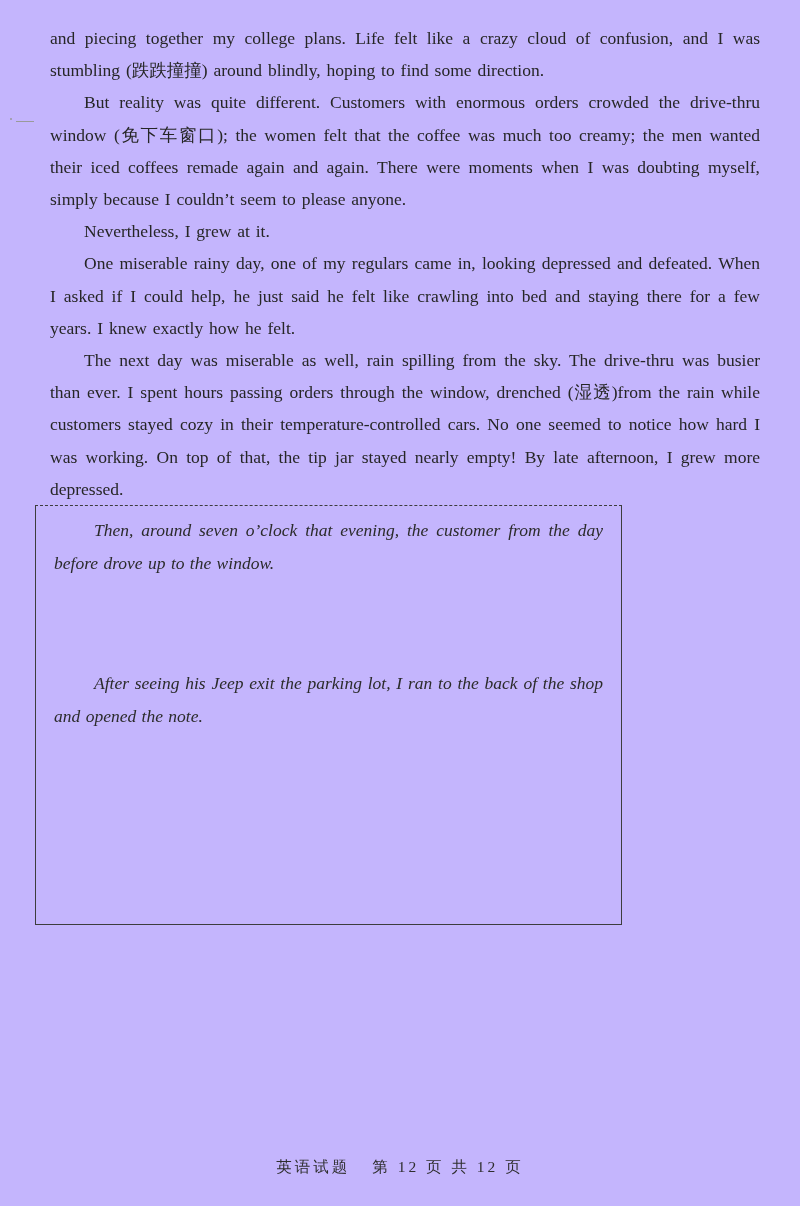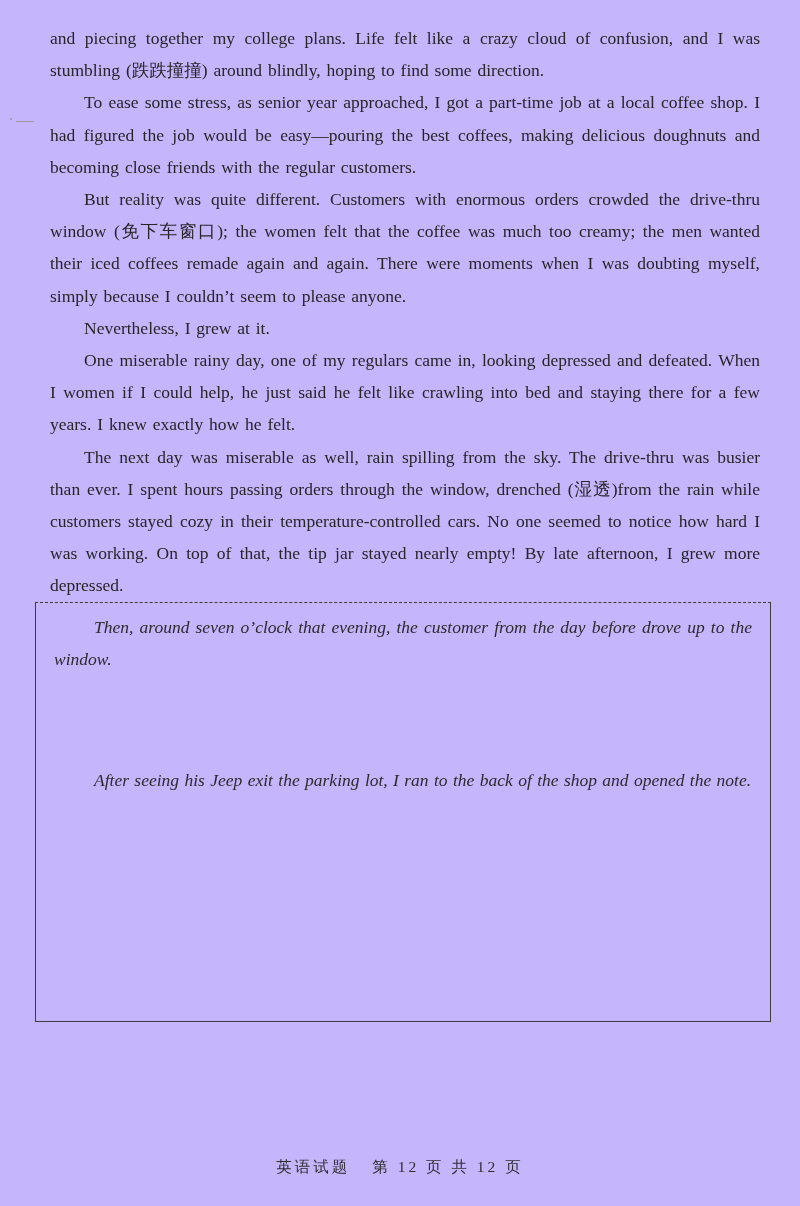--- a/index.html
+++ b/index.html
@@ -34,21 +34,21 @@
     margin: 0;
     font-size: 17px;
     line-height: 33px;
     color: #2a2a2a;
     letter-spacing: 0.5px;
     white-space: nowrap;
   }
   .answer-box {
     position: relative;
     margin-left: -15px;
-    width: 736px;
+    width: 587px;
     height: 420px;
     border: 1.6px solid #3d3d3d;
     border-top-style: dashed;
     box-sizing: border-box;
     padding: 8px 18px 0 18px;
     background: transparent;
   }
   .prompt {
     margin: 0;
     font-style: italic;
@@ -91,24 +91,23 @@
   }
 </style>
 </head>
 <body>
 
 <div class="page">
   <div class="artifact"></div>
 
   <div class="content">
     <p class="para">and piecing together my college plans. Life felt like a crazy cloud of confusion, and I was stumbling (跌跌撞撞) around blindly, hoping to find some direction.</p>
-    <p class="para indent">To ease some stress, as senior year approached, I got a part-time job at a local coffee shop. I had figured the job would be easy—pouring the best coffees, making delicious doughnuts and becoming close friends with the regular customers.</p>
     <p class="para indent">But reality was quite different. Customers with enormous orders crowded the drive-thru window (免下车窗口); the women felt that the coffee was much too creamy; the men wanted their iced coffees remade again and again. There were moments when I was doubting myself, simply because I couldn’t seem to please anyone.</p>
     <p class="para indent">Nevertheless, I grew at it.</p>
-    <p class="para indent">One miserable rainy day, one of my regulars came in, looking depressed and defeated. When I women if I could help, he just said he felt like crawling into bed and staying there for a few years. I knew exactly how he felt.</p>
+    <p class="para indent">One miserable rainy day, one of my regulars came in, looking depressed and defeated. When I asked if I could help, he just said he felt like crawling into bed and staying there for a few years. I knew exactly how he felt.</p>
     <p class="para indent">The next day was miserable as well, rain spilling from the sky. The drive-thru was busier than ever. I spent hours passing orders through the window, drenched (湿透)from the rain while customers stayed cozy in their temperature-controlled cars. No one seemed to notice how hard I was working. On top of that, the tip jar stayed nearly empty! By late afternoon, I grew more depressed.</p>
 
 
     <div class="answer-box">
       <p class="prompt first">Then, around seven o’clock that evening, the customer from the day before drove up to the window.</p>
       <p class="prompt second">After seeing his Jeep exit the parking lot, I ran to the back of the shop and opened the note.</p>
     </div>
   </div>
 
   <div class="footer">

